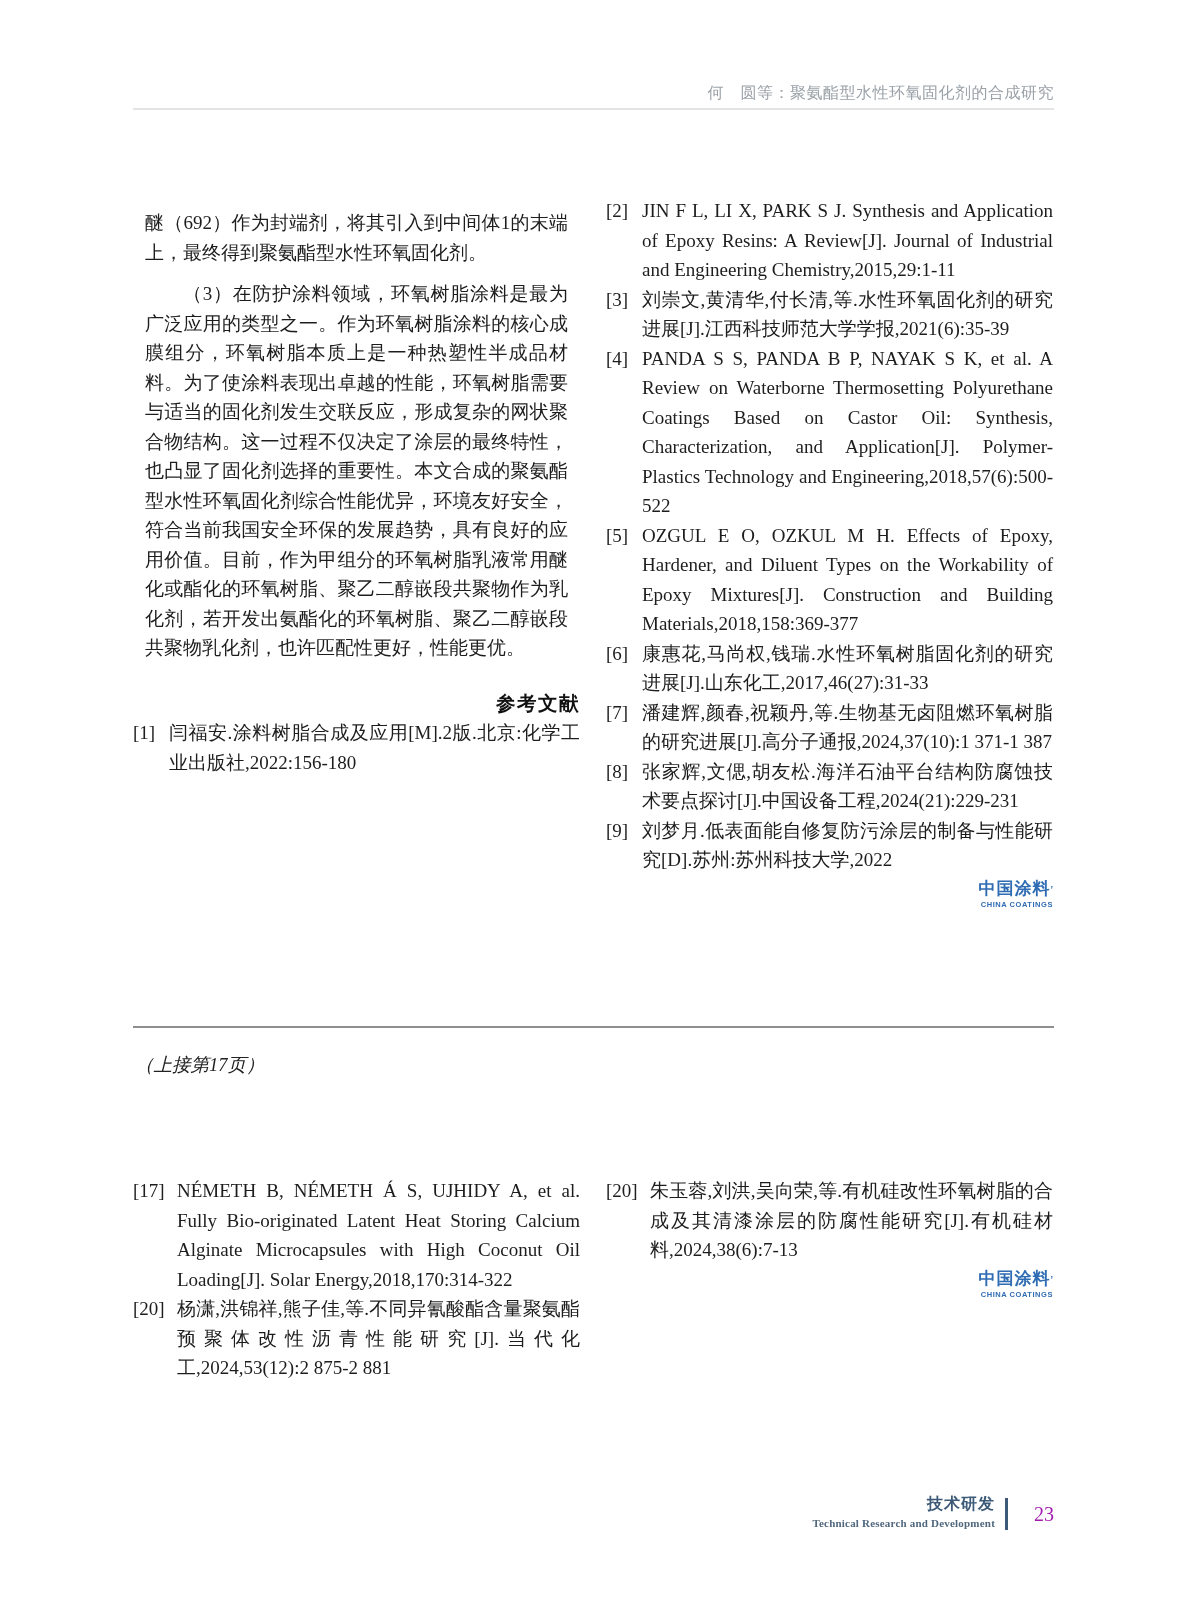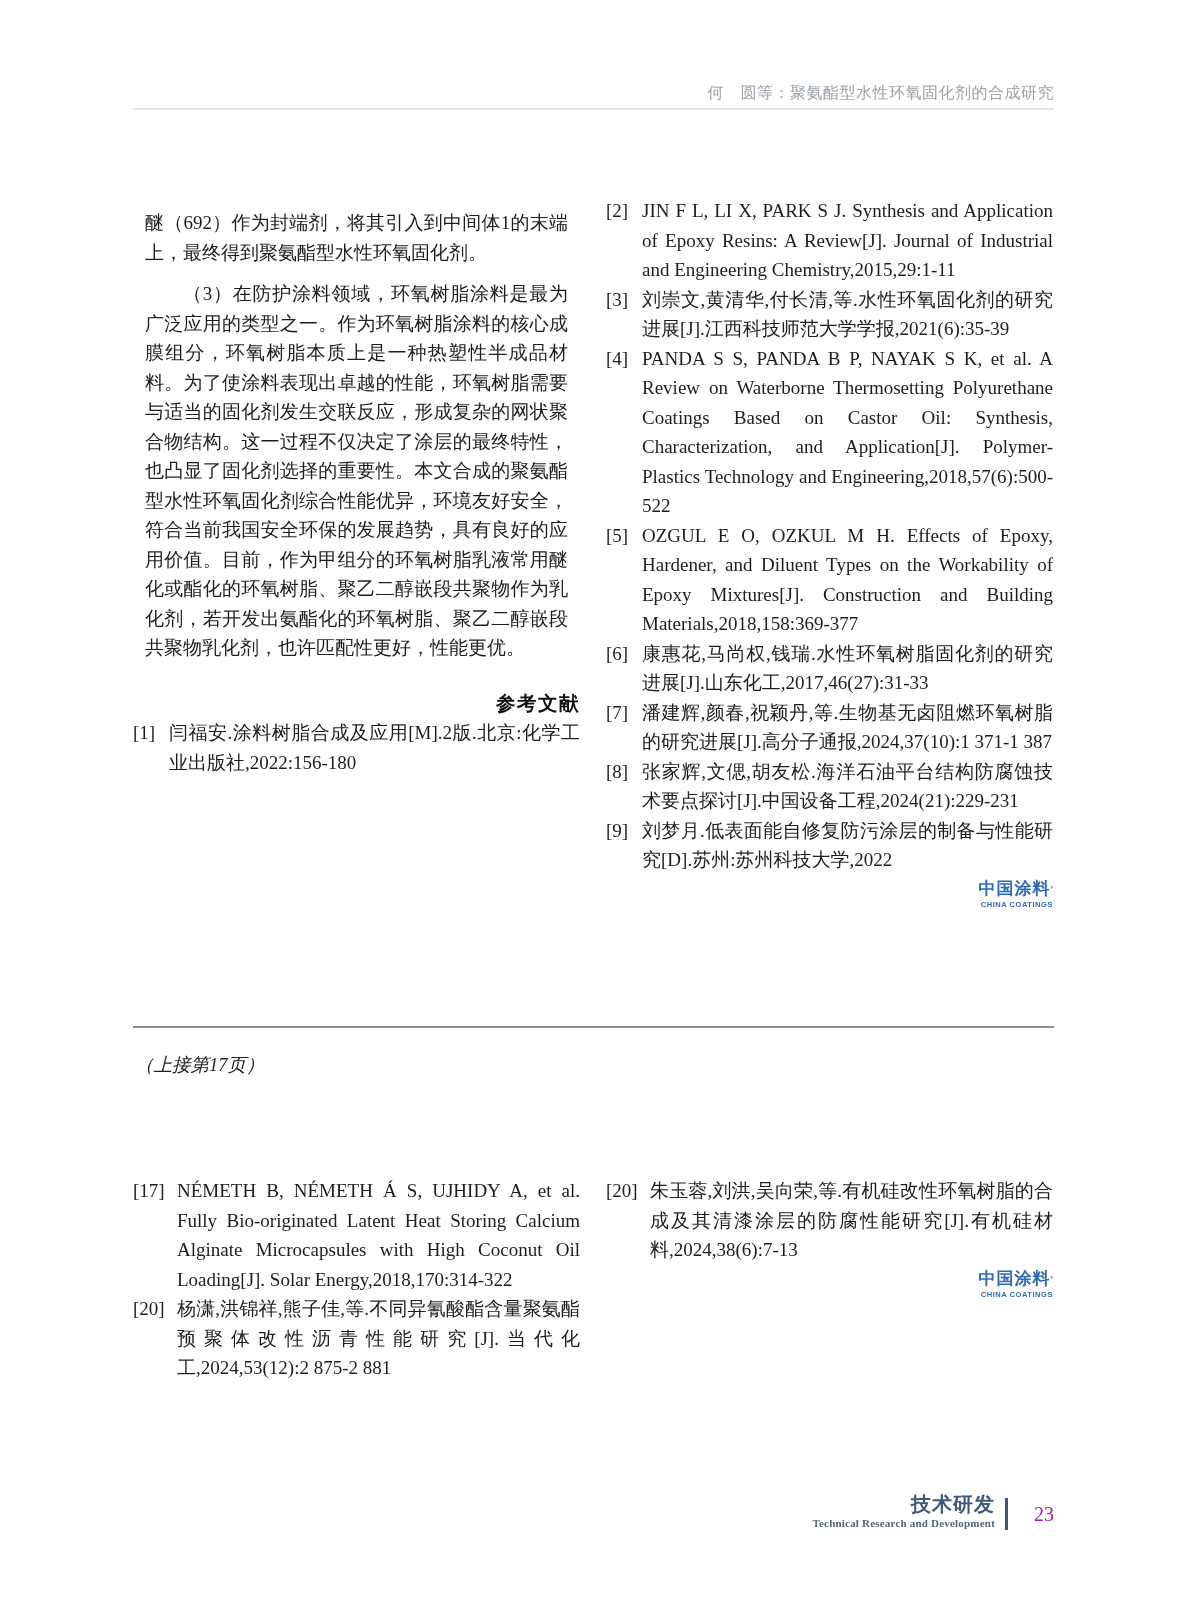--- a/index.html
+++ b/index.html
@@ -46,21 +46,21 @@
   .section-divider{position:absolute;top:1026px;left:133px;width:921px;height:2px;background:#8d8f91;}
   .continuation-note{
     position:absolute;top:1052px;left:135px;font-size:18.5px;line-height:26px;
     font-style:italic;color:#222;
   }
   
   .footer{position:absolute;top:1494px;right:133px;display:flex;align-items:flex-end;}
   .footer-labels{text-align:right;}
   .footer-cn{
     font-family:"Liberation Sans","DejaVu Sans",sans-serif;font-weight:bold;
-    color:#3c5a77;font-size:20px;line-height:20px;letter-spacing:1px;
+    color:#3c5a77;font-size:16px;line-height:20px;letter-spacing:1px;
   }
   .footer-en{
     font-family:"Liberation Serif","DejaVu Serif",serif;font-weight:bold;
     color:#50677e;font-size:11px;line-height:13px;margin-top:3px;letter-spacing:.2px;
   }
   .footer-bar{width:3px;height:32px;background:#3c5a77;margin:0 8px 0 10px;}
   .footer-page{
     font-family:"Liberation Serif","DejaVu Serif",serif;color:#a21caf;
     font-size:20px;line-height:25px;padding-bottom:3px;margin-left:18px;
   }

